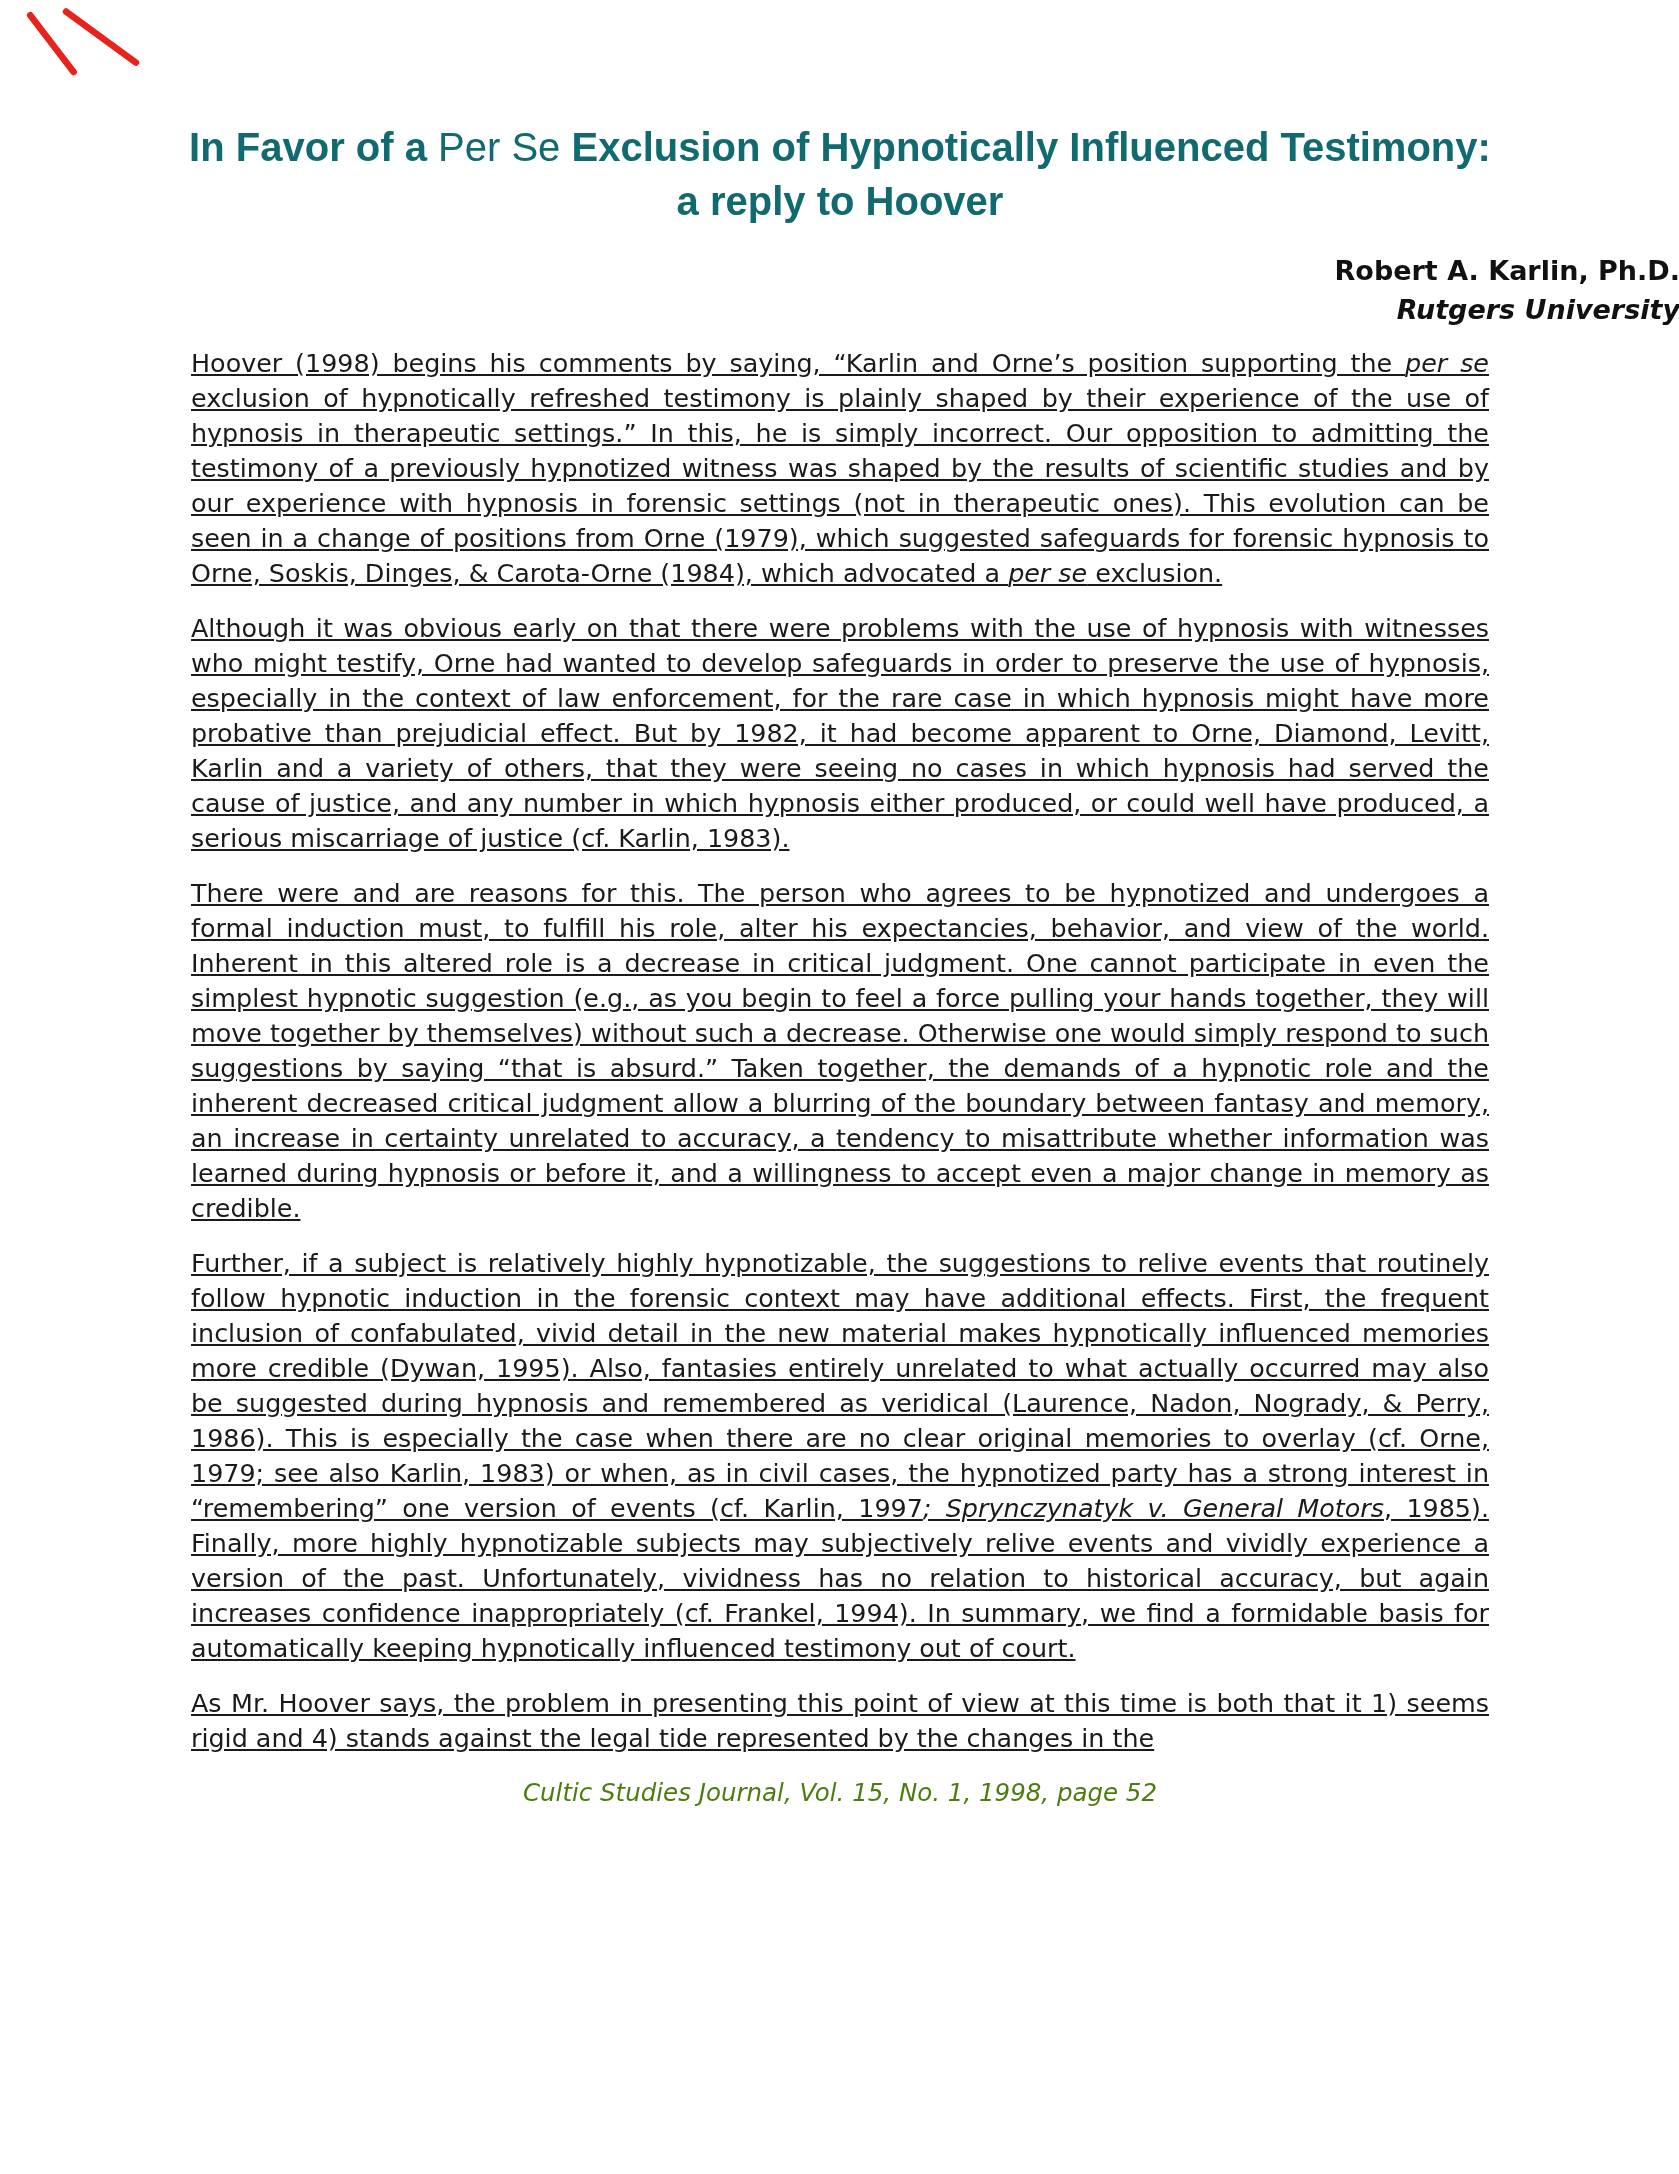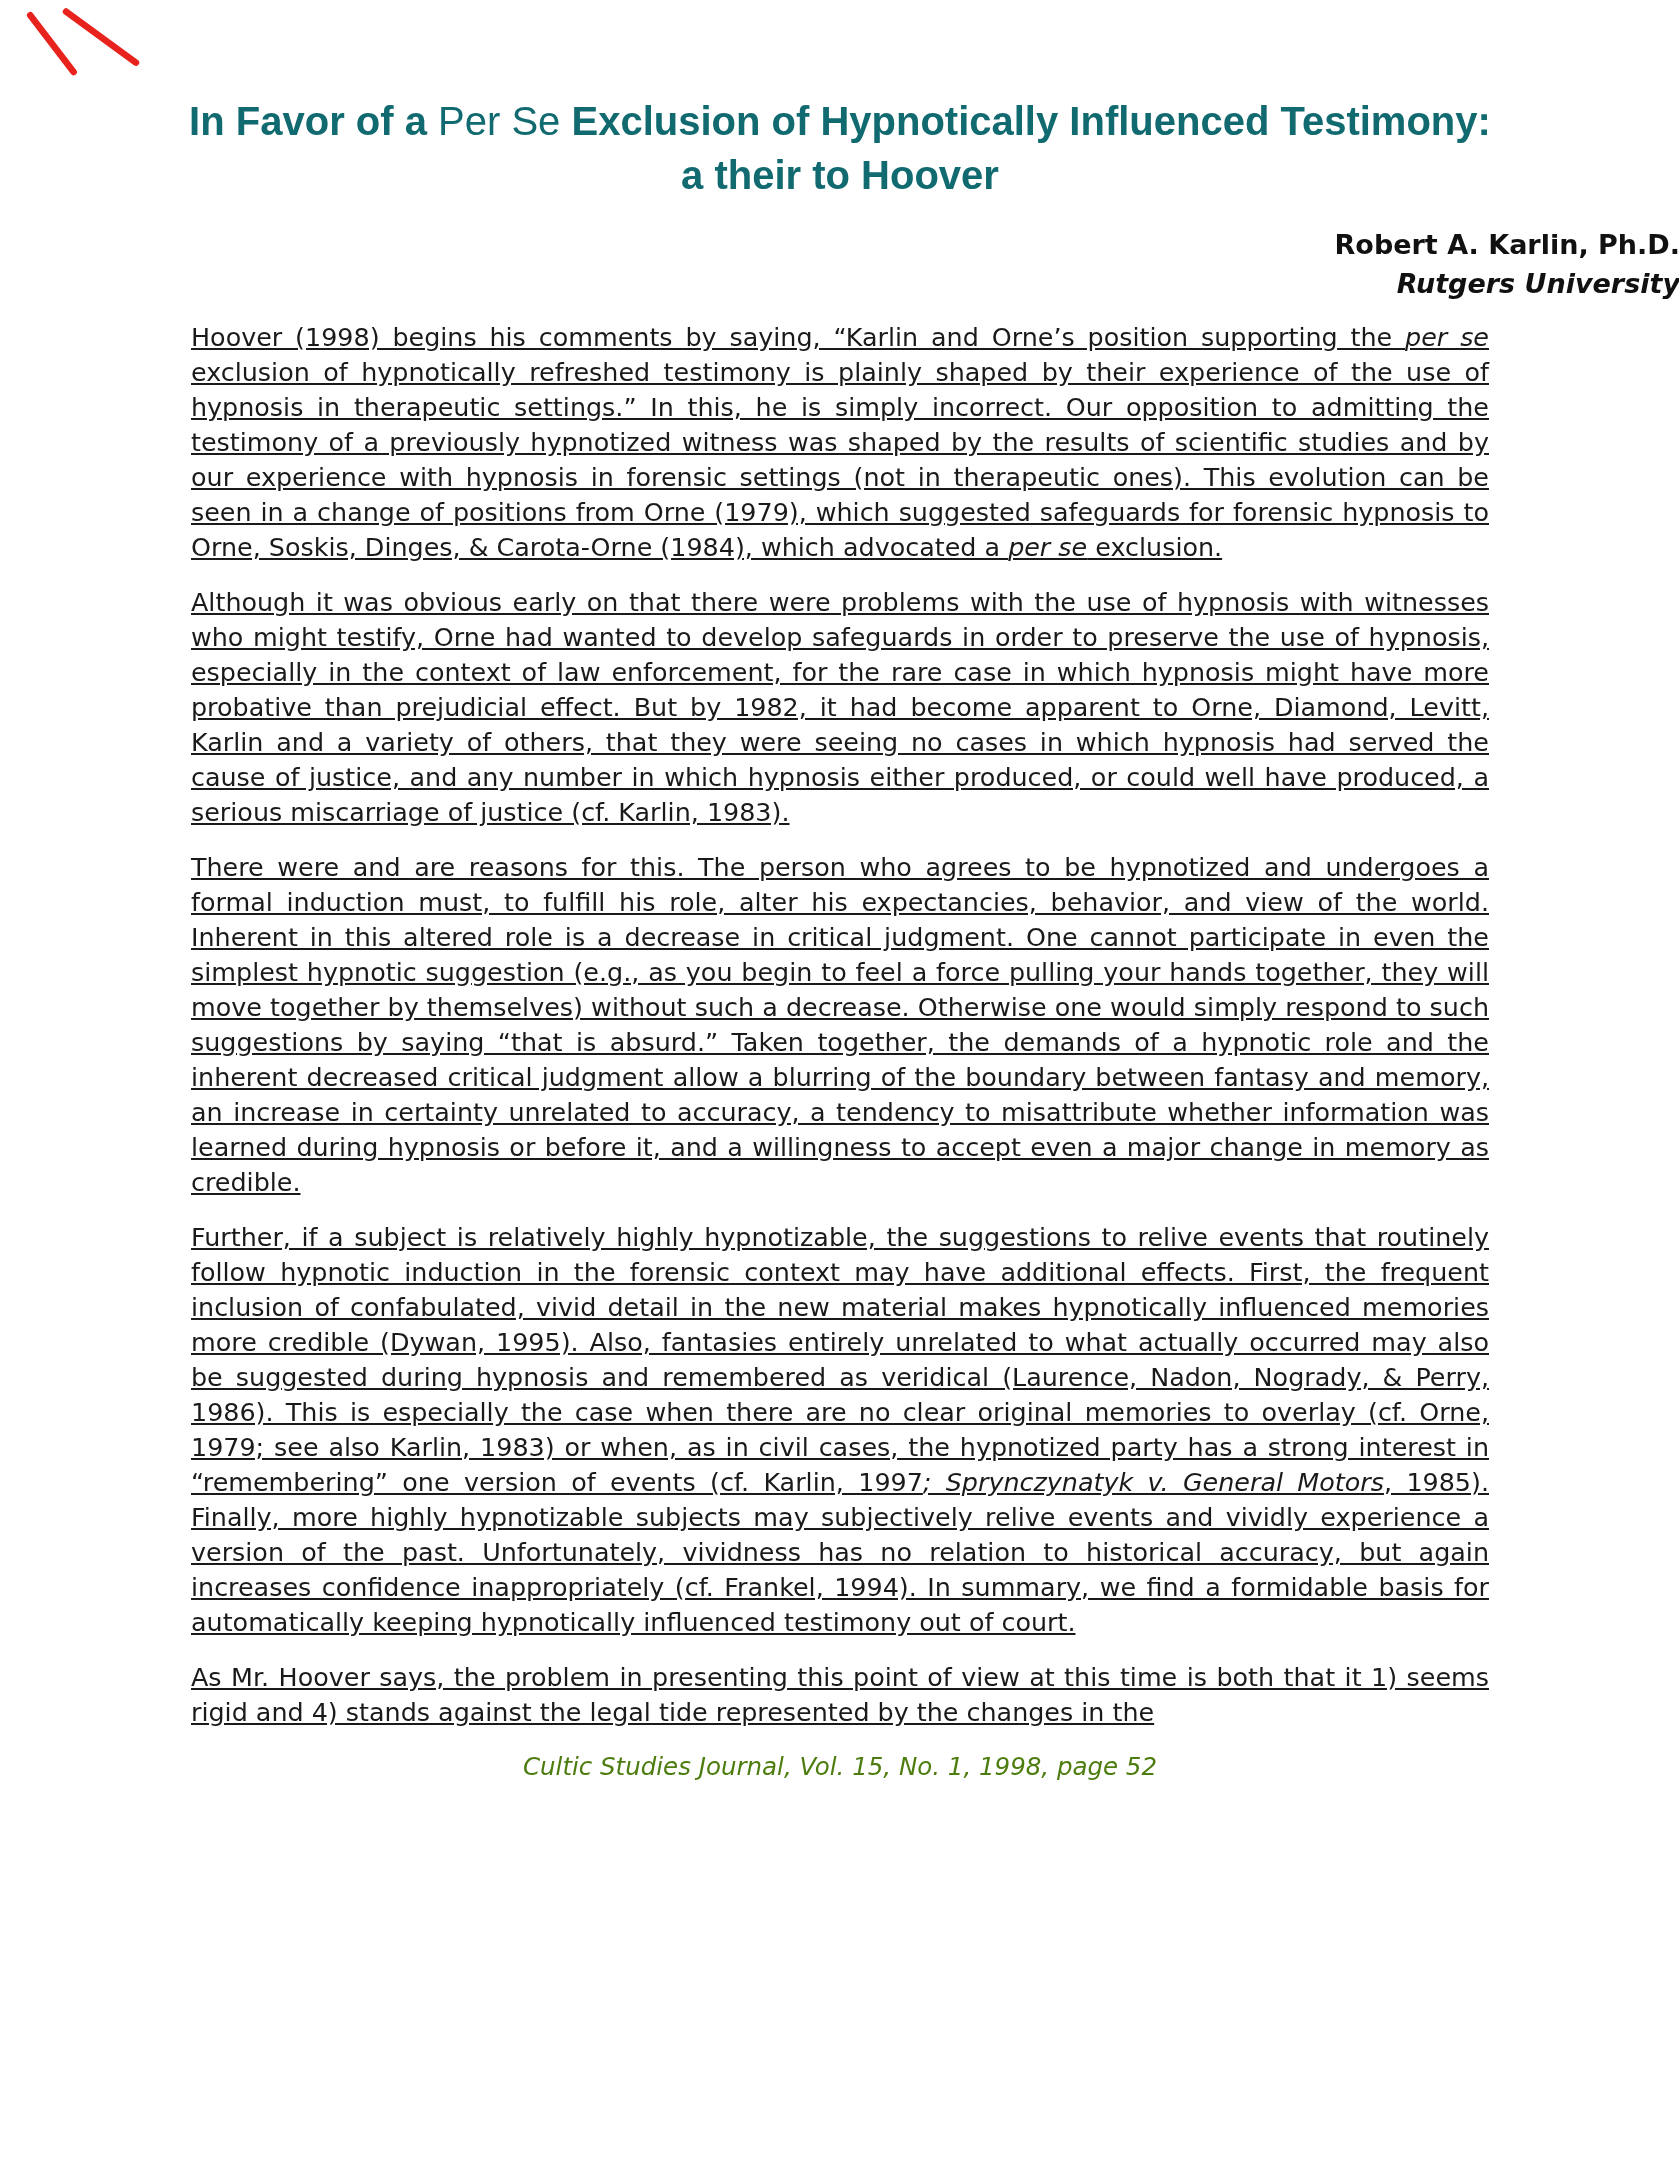--- a/index.html
+++ b/index.html
@@ -16,21 +16,21 @@
     font-family: "DejaVu Sans", sans-serif;
     color: #1a1a1a;
   }
   .corner-mark {
     position: absolute;
     left: 17px;
     top: 3.8px;
   }
   .title {
     margin: 0;
-    padding-top: 94px;
+    padding-top: 120px;
     text-align: center;
     font-family: "Liberation Sans", sans-serif;
     font-size: 40px;
     line-height: 54px;
     font-weight: 700;
     color: #116a70;
   }
   .title .seg-regular { font-weight: 400; }
   .authors {
     margin-top: 22.6px;
@@ -67,21 +67,21 @@
 </head>
 <body>
 
 <div class="page">
 
   <svg class="corner-mark" width="151" height="85" viewBox="0 0 160 90">
     <path d="M14 12 L60 72" stroke="#e8231d" stroke-width="7" stroke-linecap="round" fill="none"></path>
     <path d="M52 8 L126 62" stroke="#e8231d" stroke-width="7" stroke-linecap="round" fill="none"></path>
   </svg>
 
-  <h1 class="title"><span class="seg-bold">In Favor of a </span><span class="seg-regular">Per Se</span><span class="seg-regular"> </span><span class="seg-bold">Exclusion of Hypnotically Influenced Testimony:</span><br><span class="seg-bold">a their to Hoover</span></h1>
+  <h1 class="title"><span class="seg-bold">In Favor of a </span><span class="seg-regular">Per Se</span><span class="seg-regular"> </span><span class="seg-bold">Exclusion of Hypnotically Influenced Testimony:</span><br><span class="seg-bold">a reply to Hoover</span></h1>
 
   <div class="authors">
       <div class="author-line">Robert A. Karlin, Ph.D.</div>
       <div class="author-line italic">Rutgers University</div>
     </div>
 
   <div class="article-body">
       <p><span>Hoover (1998) begins his comments by saying, “Karlin and Orne’s position supporting the </span><span class="italic">per se</span><span> exclusion of hypnotically refreshed testimony is plainly shaped by their experience of the use of hypnosis in therapeutic settings.” In this, he is simply incorrect. Our opposition to admitting the testimony of a previously hypnotized witness was shaped by the results of scientific studies and by our experience with hypnosis in forensic settings (not in therapeutic ones). This evolution can be seen in a change of positions from Orne (1979), which suggested safeguards for forensic hypnosis to Orne, Soskis, Dinges, &amp; Carota-Orne (1984), which advocated a </span><span class="italic">per se</span><span> exclusion.</span></p>
       <p><span>Although it was obvious early on that there were problems with the use of hypnosis with witnesses who might testify, Orne had wanted to develop safeguards in order to preserve the use of hypnosis, especially in the context of law enforcement, for the rare case in which hypnosis might have more probative than prejudicial effect. But by 1982, it had become apparent to Orne, Diamond, Levitt, Karlin and a variety of others, that they were seeing no cases in which hypnosis had served the cause of justice, and any number in which hypnosis either produced, or could well have produced, a serious miscarriage of justice (cf. Karlin, 1983).</span></p>
       <p><span>There were and are reasons for this. The person who agrees to be hypnotized and undergoes a formal induction must, to fulfill his role, alter his expectancies, behavior, and view of the world. Inherent in this altered role is a decrease in critical judgment. One cannot participate in even the simplest hypnotic suggestion (e.g., as you begin to feel a force pulling your hands together, they will move together by themselves) without such a decrease. Otherwise one would simply respond to such suggestions by saying “that is absurd.” Taken together, the demands of a hypnotic role and the inherent decreased critical judgment allow a blurring of the boundary between fantasy and memory, an increase in certainty unrelated to accuracy, a tendency to misattribute whether information was learned during hypnosis or before it, and a willingness to accept even a major change in memory as credible.</span></p>

